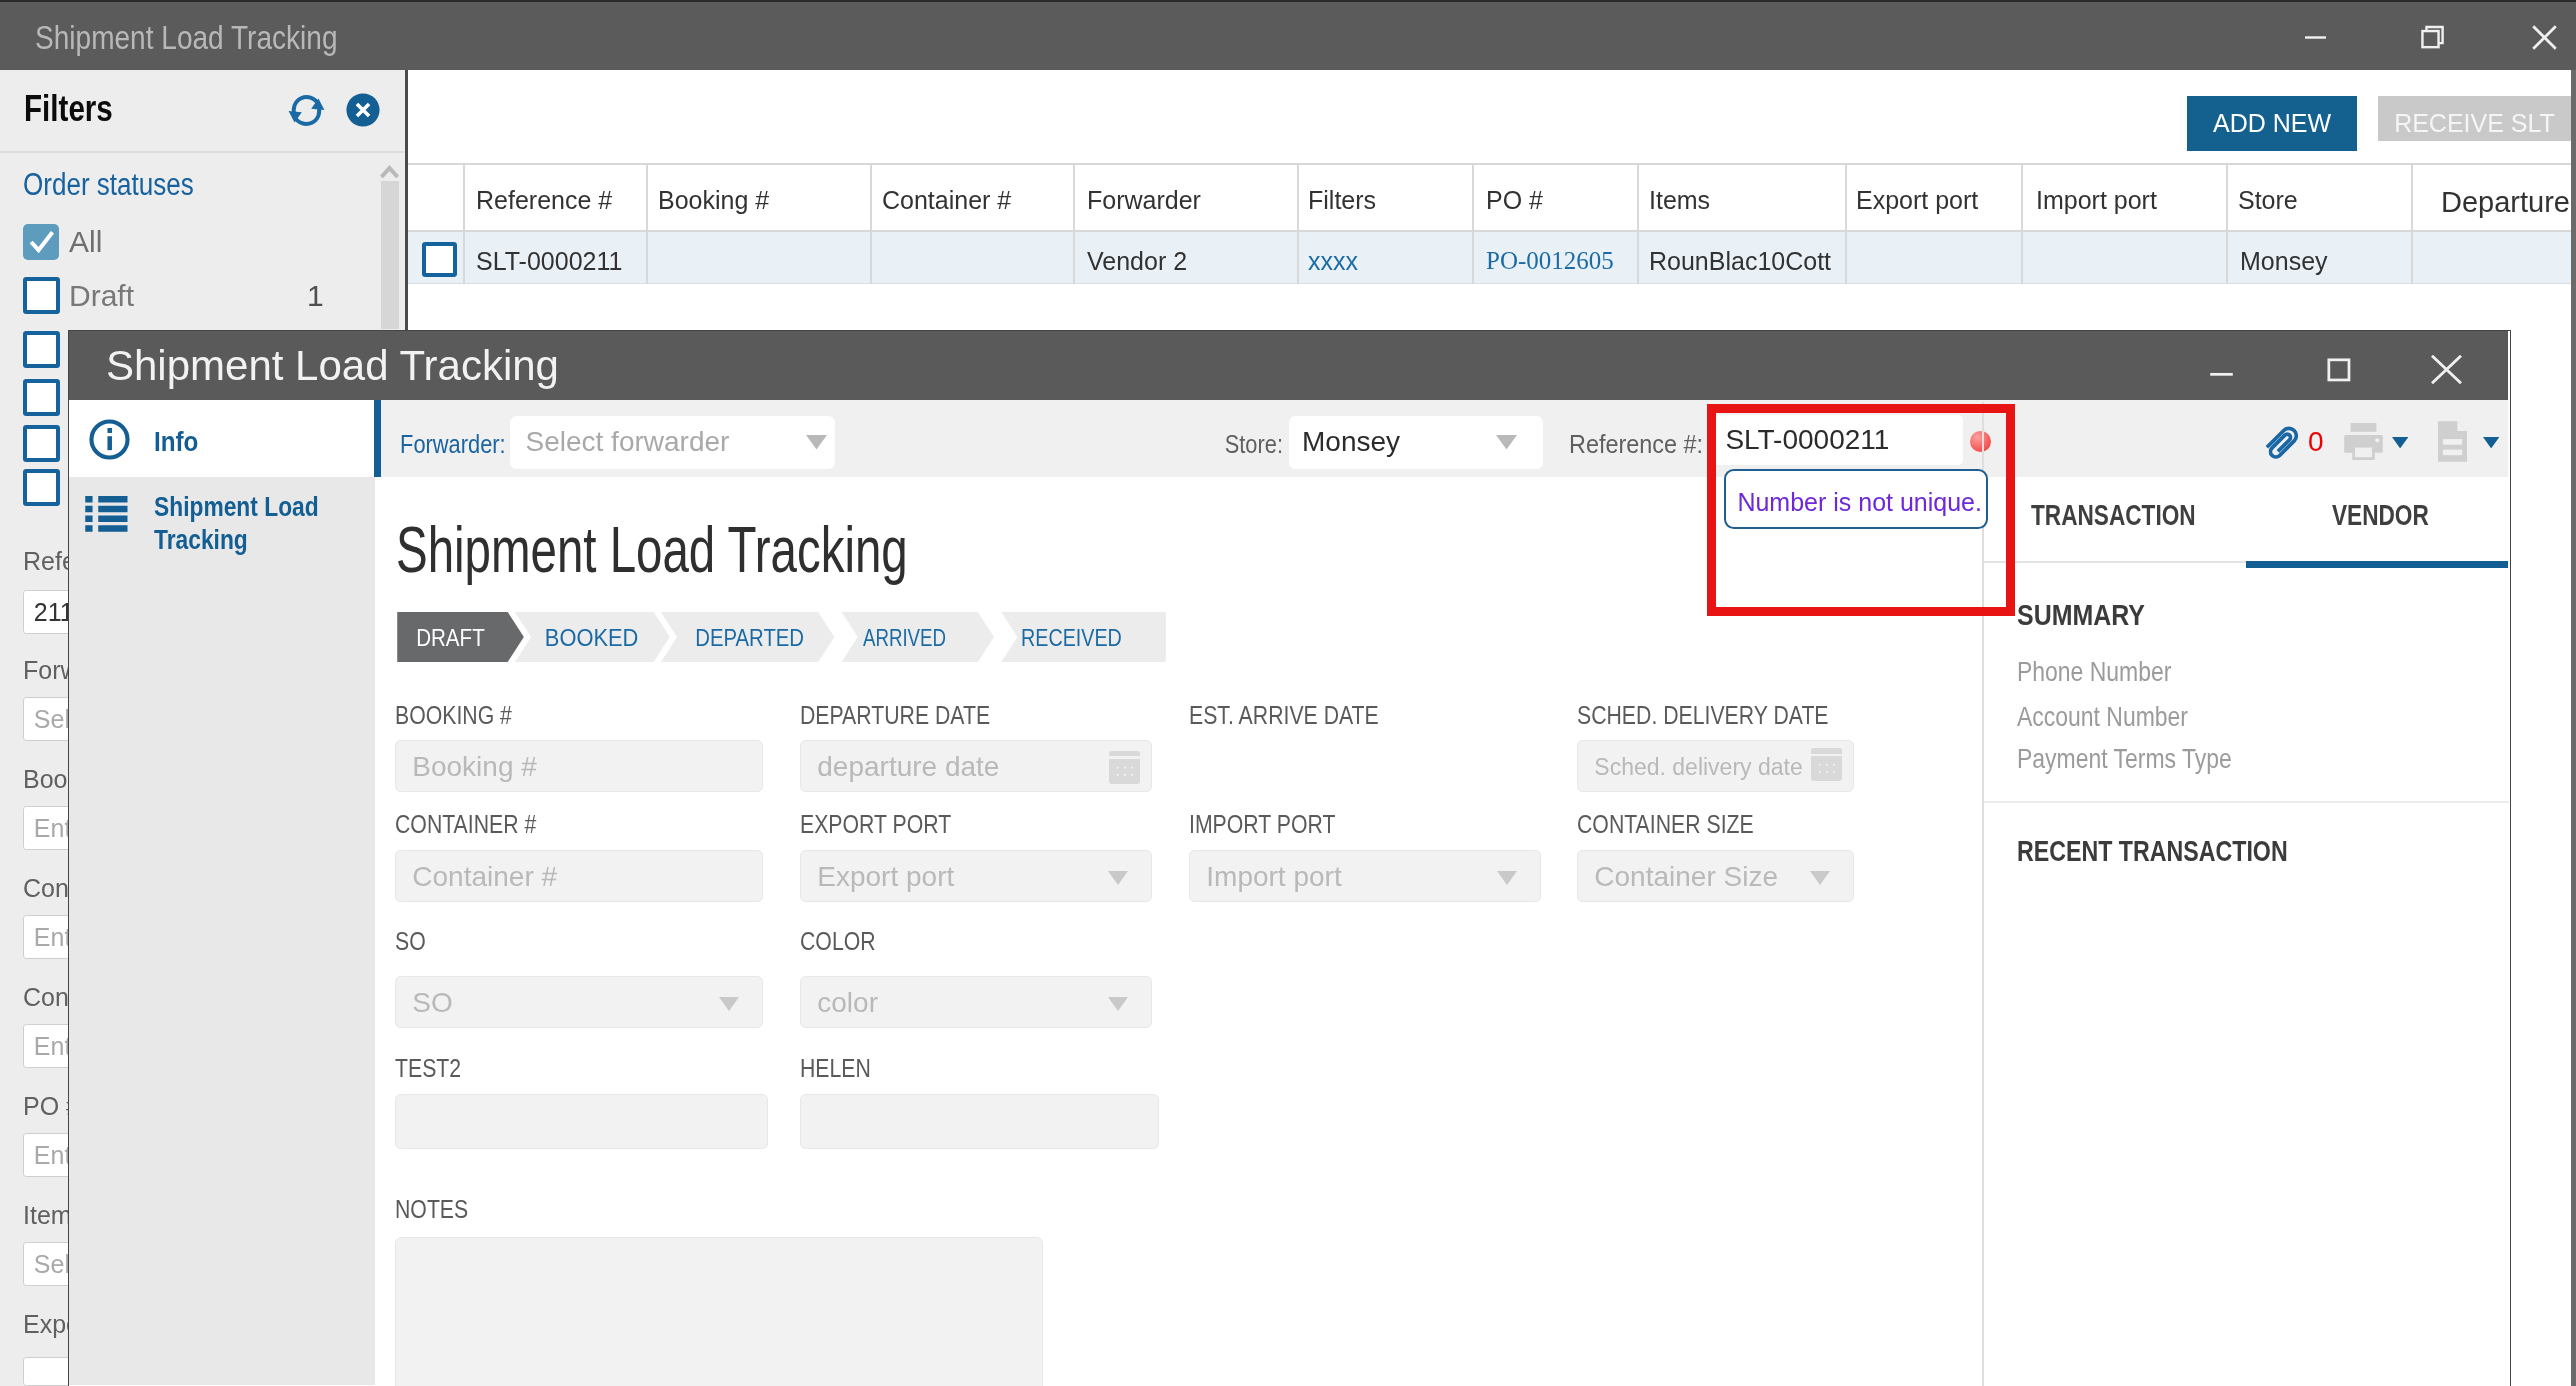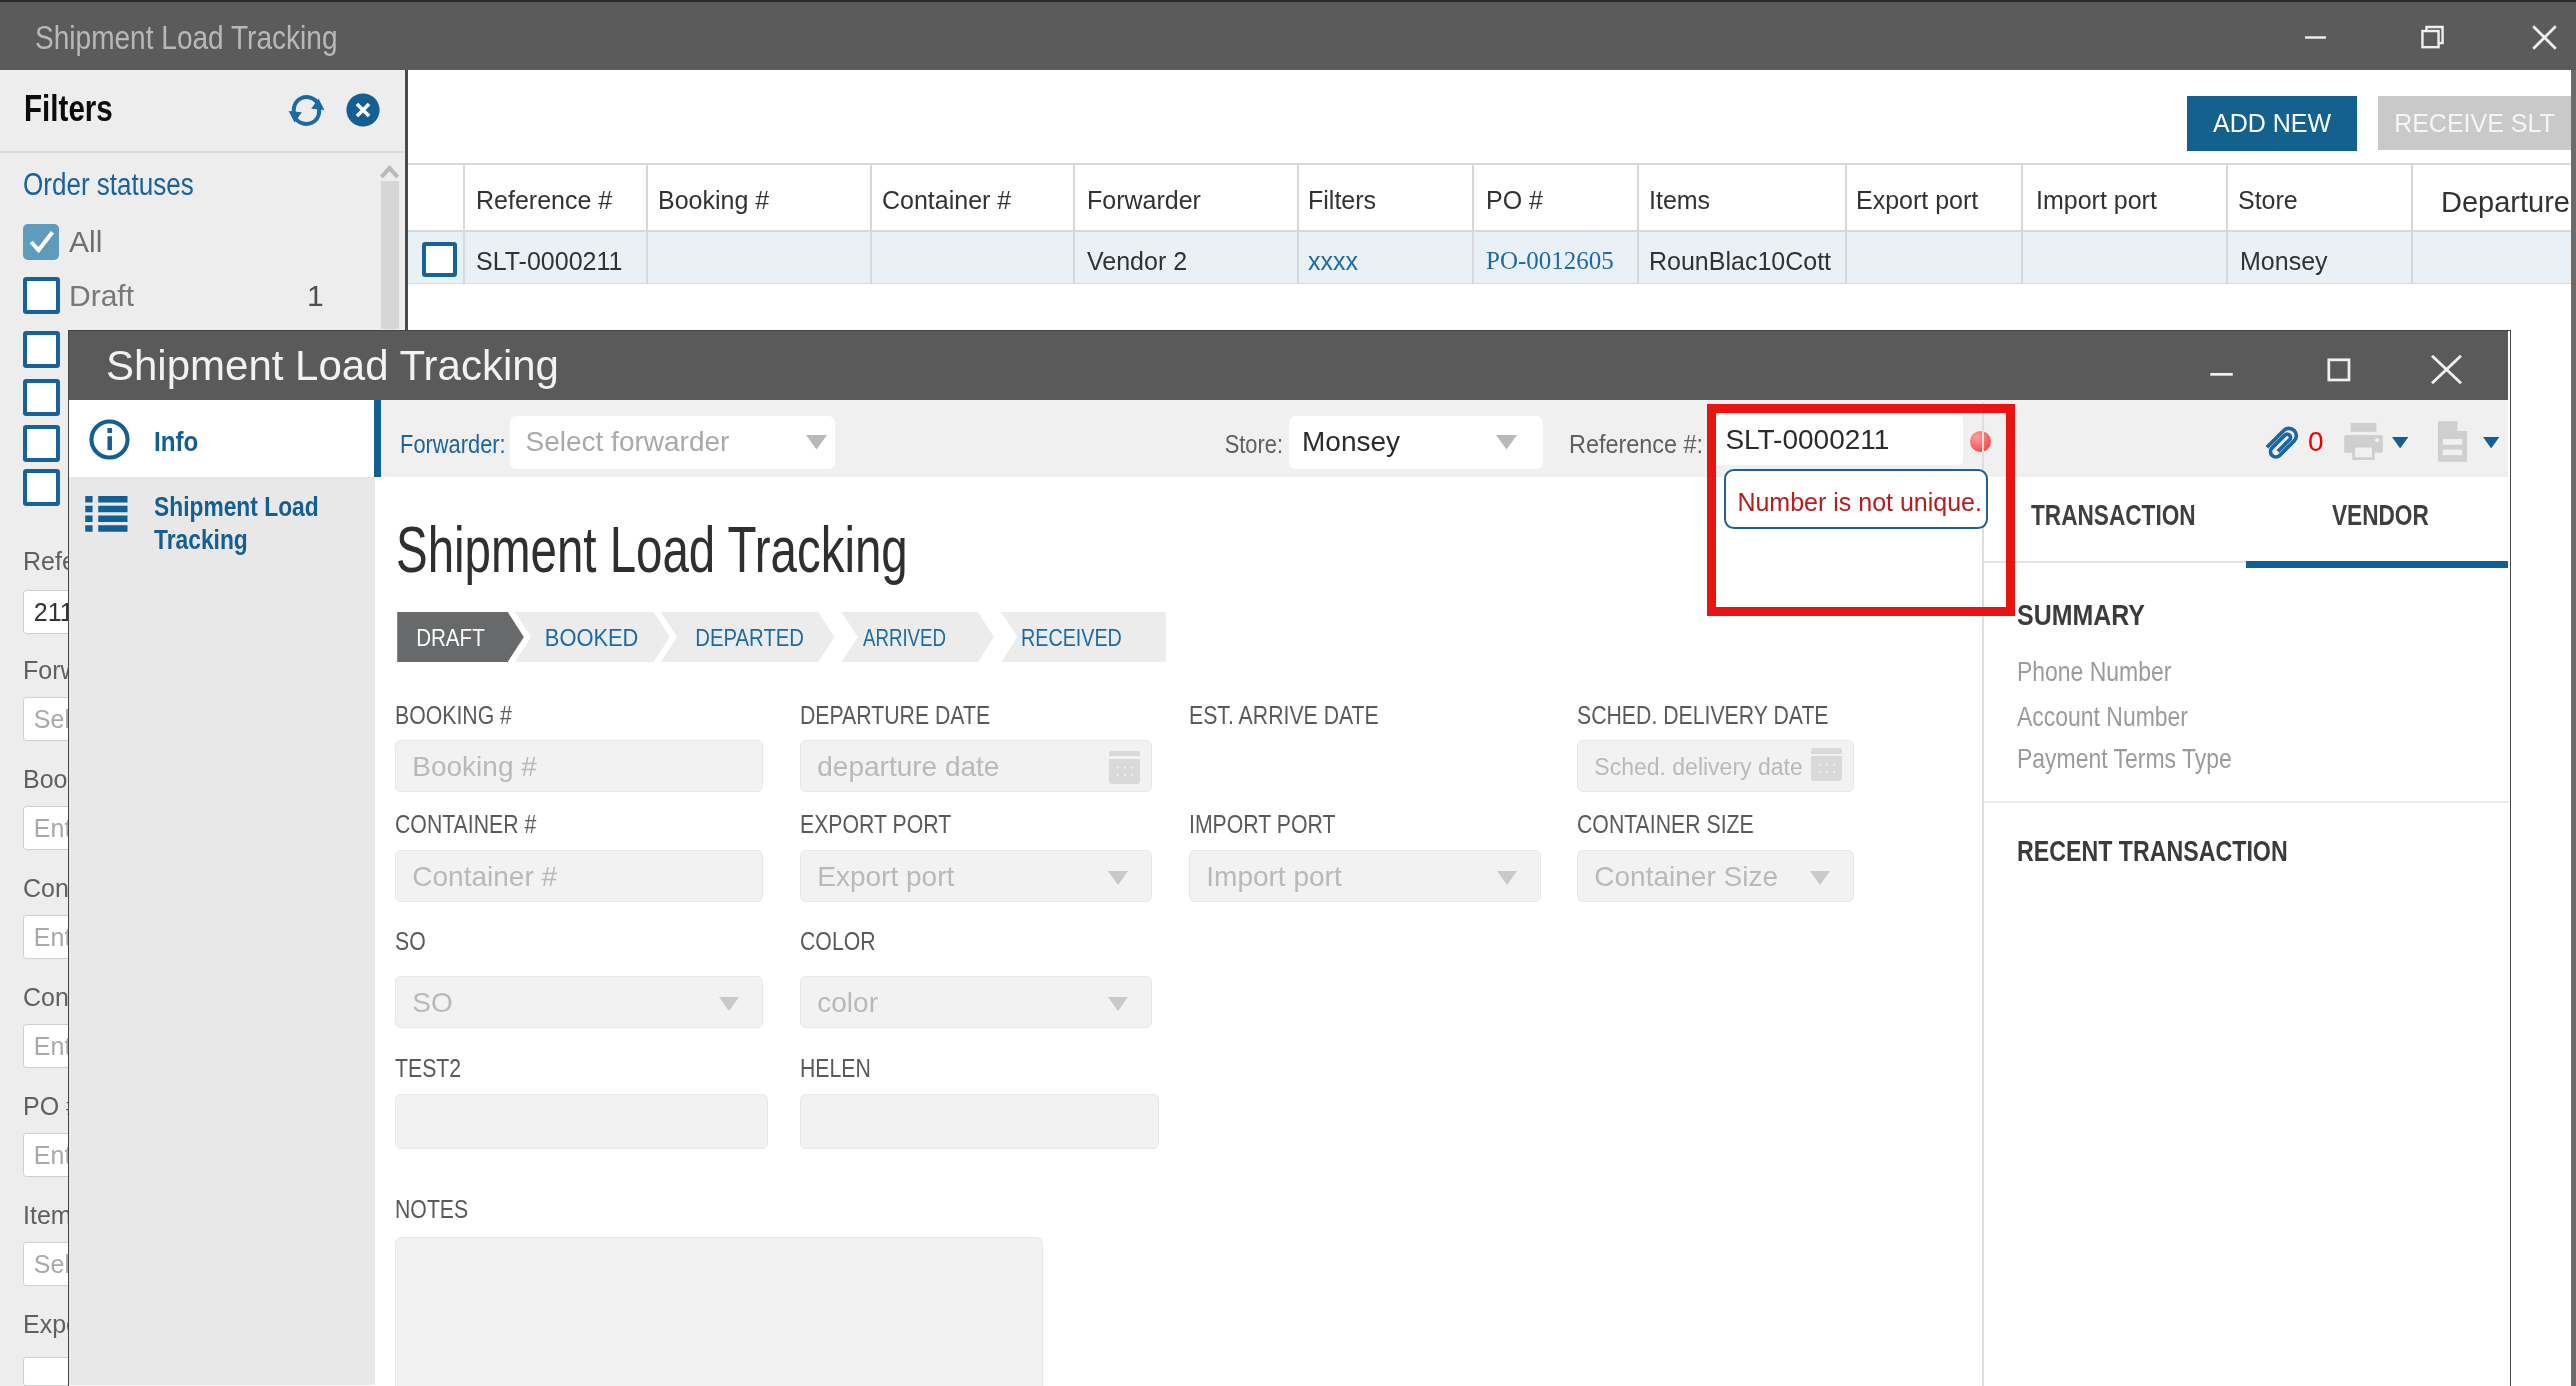--- a/index.html
+++ b/index.html
@@ -85,21 +85,21 @@
 <div class="abs" style="left:23px;top:1092px;font-size:25px;color:#606060;">PO #</div>
 <div class="abs" style="left:23px;top:1133px;width:269px;height:44px;background:#fff;border:1.6px solid #cfcfcf;border-radius:3.3px;font-size:25px;color:#a9a9a9;padding:6.5px 0 0 9.8px;">Enter</div>
 <div class="abs" style="left:23px;top:1201px;font-size:25px;color:#606060;">Items:</div>
 <div class="abs" style="left:23px;top:1242px;width:269px;height:44px;background:#fff;border:1.6px solid #cfcfcf;border-radius:3.3px;font-size:25px;color:#a9a9a9;padding:6.5px 0 0 9.8px;">Select</div>
 <div class="abs" style="left:23px;top:1310px;font-size:25px;color:#606060;">Export</div>
 <div class="abs" style="left:23px;top:1357px;width:269px;height:29px;background:#fff;border:1.6px solid #cfcfcf;border-radius:3.3px;"></div>
 
 <div class="abs" id="tablearea" style="left:408px;top:70px;width:2168px;height:1316px;background:#fff;">
 
   <div class="abs" style="left:1779px;top:26px;width:170px;height:55px;background:#14618f;color:#fff;font-size:25px;text-align:center;line-height:54px;">ADD NEW</div>
-  <div class="abs" style="left:1970px;top:26px;width:193px;height:54px;background:#c9c9c9;color:#f5f5f5;font-size:25px;text-align:center;line-height:54px;">RECEIVE SLT</div>
+  <div class="abs" style="left:1970px;top:26px;width:193px;height:45px;background:#c9c9c9;color:#f5f5f5;font-size:25px;text-align:center;line-height:54px;">RECEIVE SLT</div>
 
   <div class="abs" style="left:0;top:93px;width:2163px;height:1.6px;background:#d8d8d8;"></div>
   <div class="abs" style="left:0;top:160px;width:2163px;height:1.6px;background:#d8d8d8;"></div>
 
   <div class="abs" style="left:68px;top:116px;font-size:25px;color:#323232;">Reference #</div>
   <div class="abs" style="left:250px;top:116px;font-size:25px;color:#323232;">Booking #</div>
   <div class="abs" style="left:474px;top:116px;font-size:25px;color:#323232;">Container #</div>
   <div class="abs" style="left:679px;top:116px;font-size:25px;color:#323232;">Forwarder</div>
   <div class="abs" style="left:900px;top:116px;font-size:25px;color:#323232;">Filters</div>
   <div class="abs" style="left:1078px;top:116px;font-size:25px;color:#323232;">PO #</div>
@@ -275,15 +275,15 @@
   <div class="abs inp" style="left:326px;top:763px;width:373px;height:55px;"></div>
   <div class="abs inp" style="left:731px;top:763px;width:359px;height:55px;"></div>
 
   <div class="abs" style="left:326px;top:864px;font-size:25px;color:#5a5a5a;transform:scaleX(0.85);transform-origin:0 0;white-space:nowrap;">NOTES</div>
   <div class="abs inp" style="left:326px;top:906px;width:648px;height:151px;border-bottom:none;border-radius:6.5px 6.5px 0 0;"></div>
 </div>
 
 <div class="abs" style="left:1707px;top:404px;width:308px;height:212px;border:9px solid #e81414;"></div>
 
 <div class="abs" style="left:1724px;top:469px;width:264px;height:60px;background:#fff;border:2.4px solid #205f8f;border-radius:9.8px;">
-  <div class="abs" style="left:11.4px;top:17px;font-size:25px;color:#b91c1c;white-space:nowrap;">Number is not unique.</div>
+  <div class="abs" style="left:11.4px;top:17px;font-size:25px;color:#6d28d9;white-space:nowrap;">Number is not unique.</div>
 </div>
 
 
 </body></html>

